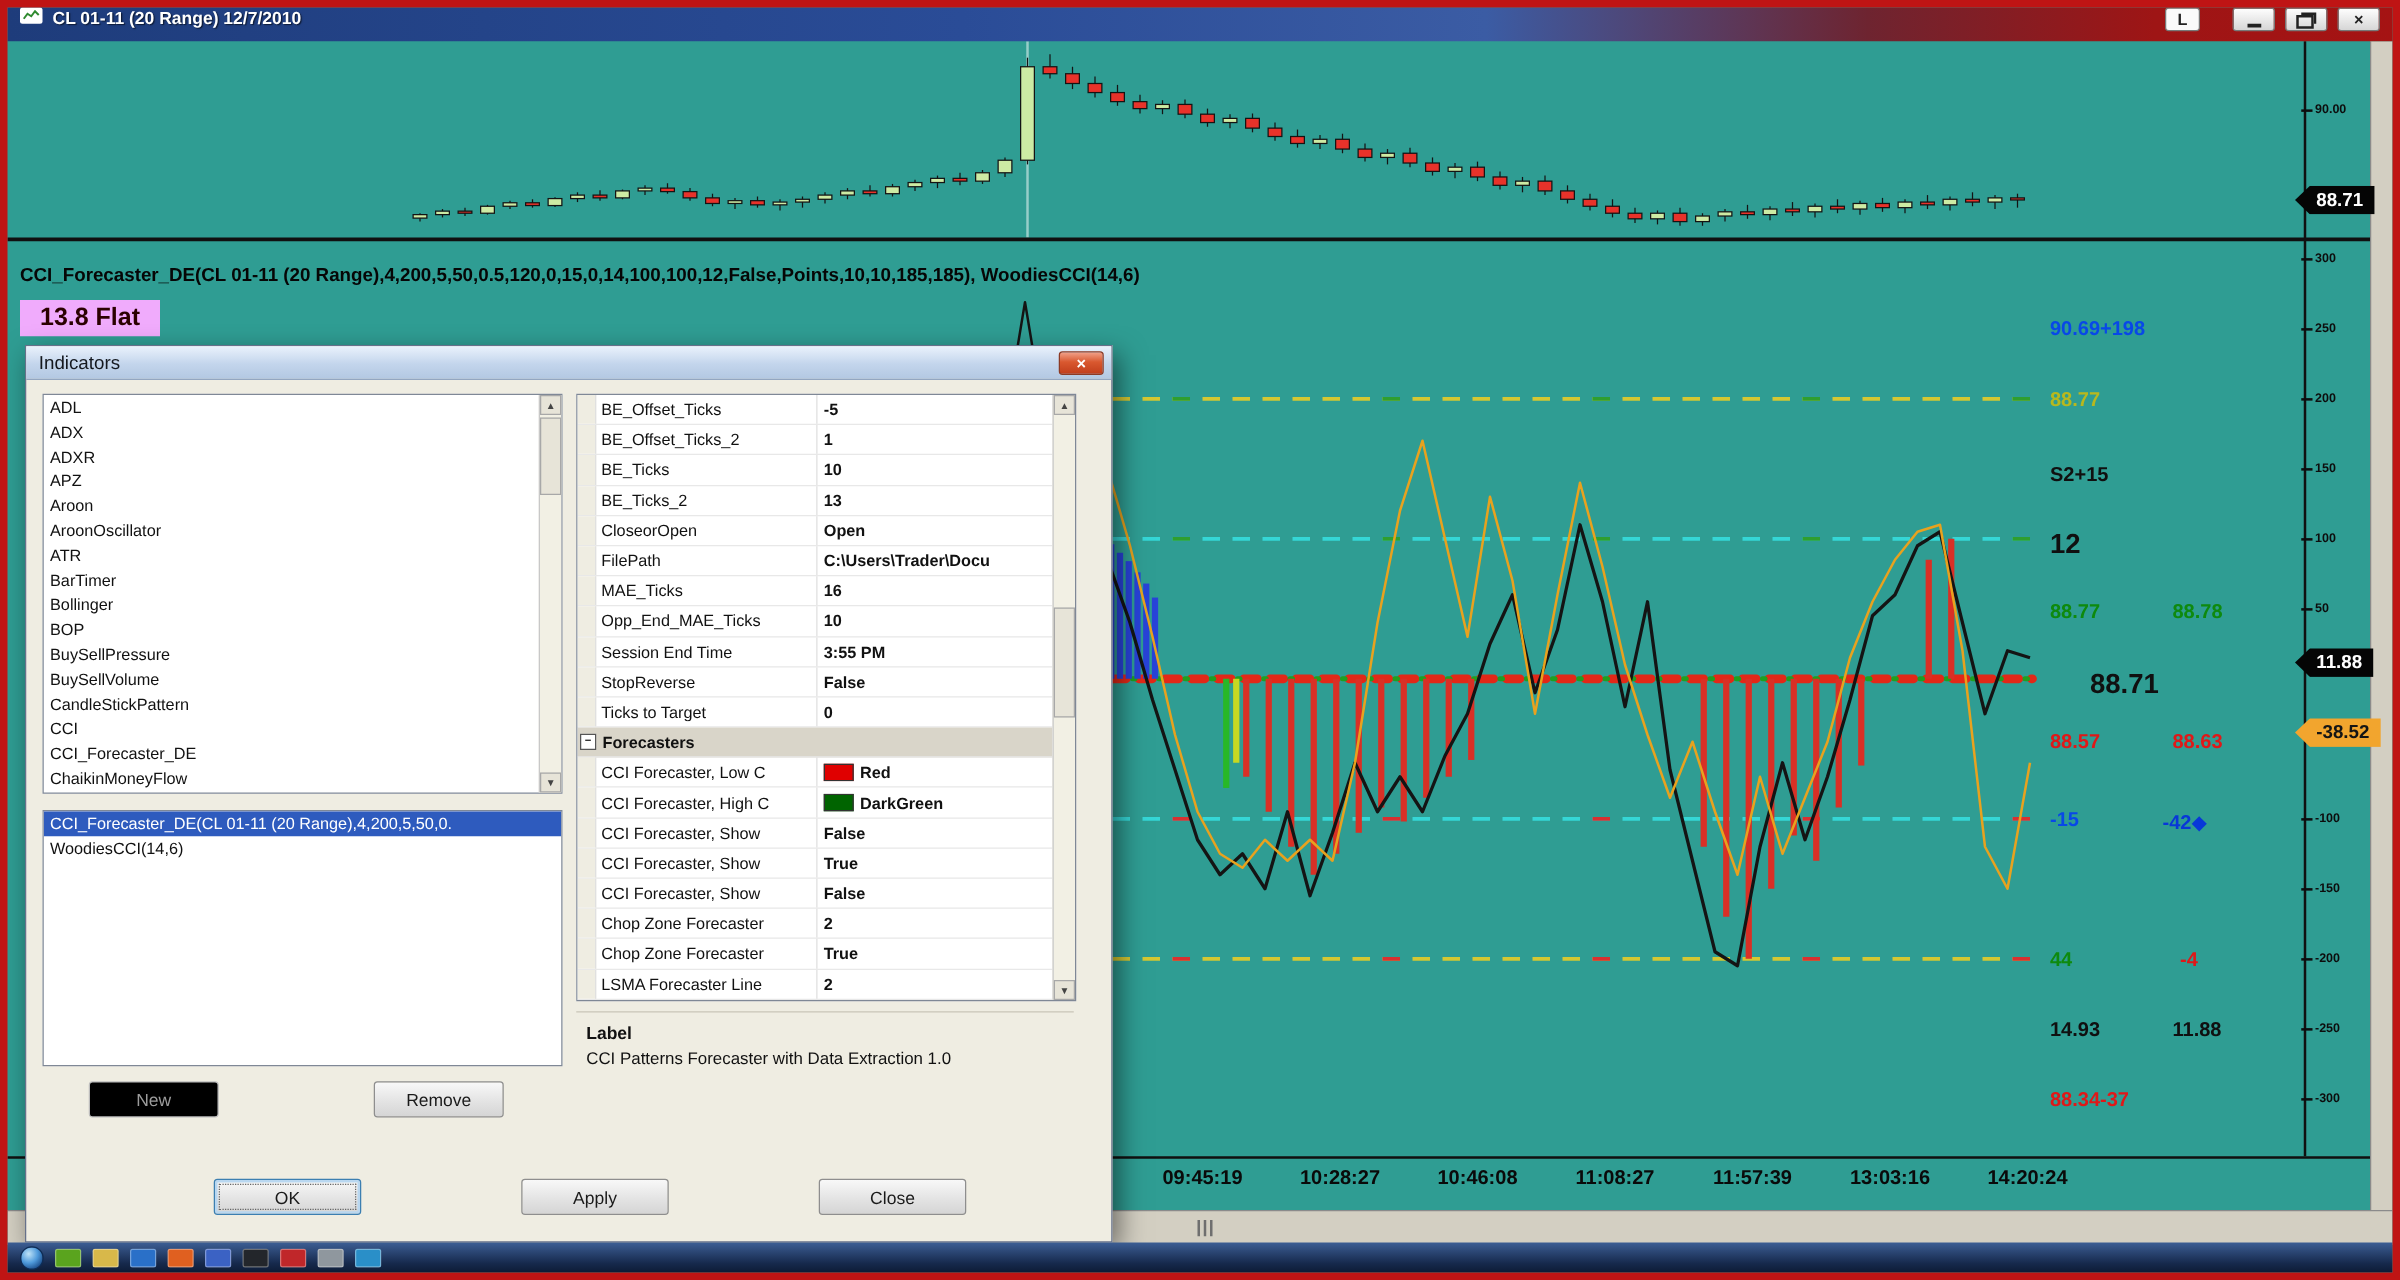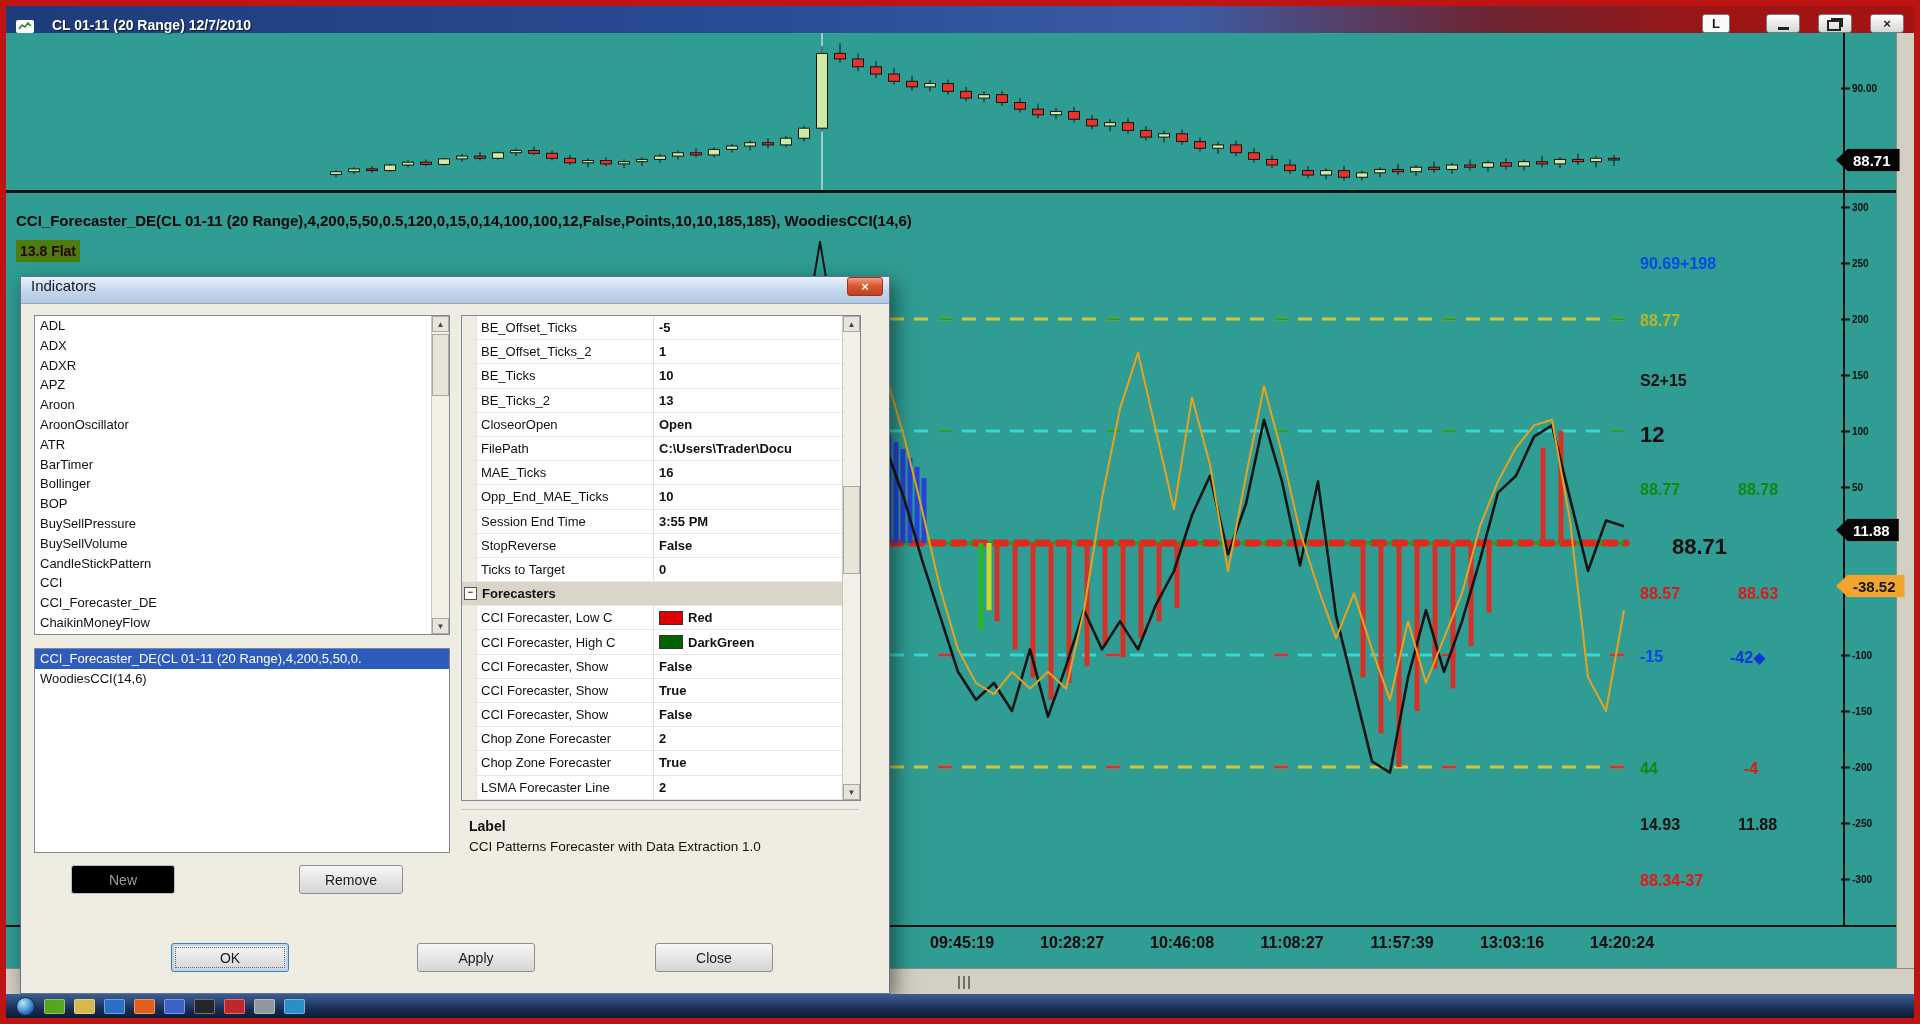--- a/index.html
+++ b/index.html
@@ -2,21 +2,21 @@
 <html><head>
 <meta charset="utf-8">
 <style>
   html,body{margin:0;padding:0}
   body{width:1920px;height:1024px;position:relative;overflow:hidden;background:#2F9D93;
        font-family:"Liberation Sans","DejaVu Sans",sans-serif;}
   .frame{position:absolute;inset:0;border:6px solid #BF1414;pointer-events:none;z-index:60}
 
   
   .titlebar{position:absolute;left:6px;top:6px;width:1908px;height:27px;box-sizing:border-box;
-    display:flex;align-items:flex-end;gap:18px;padding:0 10px;z-index:40;
+    display:flex;align-items:flex-start;gap:8px;padding:0 10px;z-index:40;
     background:linear-gradient(90deg,#1E3C7B 0%,#2A4C97 40%,#3B5CA4 62%,#6E2430 78%,#9E1515 90%,#A51313 100%);}
   .tb-title{color:#fff;font-size:14px;font-weight:bold;text-shadow:1px 1px 1px rgba(0,0,0,.6);white-space:nowrap}
   .tb-spacer{flex:1}
   .app-icon{width:18px;height:13px;background:#fff;border-radius:2px;display:flex;align-items:center;justify-content:center}
   .win-btn{width:34px;height:19px;border-radius:3px;border:1px solid #787878;cursor:pointer;
     background:linear-gradient(#FEFEFE,#D6D6D6);display:flex;align-items:center;justify-content:center;
     font-size:13px;color:#222;font-weight:bold;padding:0;box-sizing:border-box}
   .l-btn{width:28px;background:#FAFAFA;margin-right:18px}
   .gmin{width:11px;height:3px;background:#222;margin-top:9px}
   .gres{width:10px;height:7px;border:2px solid #222;box-shadow:3px -3px 0 -1px #222;margin-top:3px;margin-left:-3px}
@@ -28,43 +28,43 @@
   .alabel{position:absolute;left:1841px;transform:translateY(-50%);display:flex;align-items:center;
     font-weight:bold;font-size:10px;color:#0D0D0D;z-index:2;white-space:nowrap}
   .alabel .tick{width:9px;height:2px;background:#0D0D0D;margin-right:2px}
   .axis-badge{position:absolute;left:1836px;transform:translateY(-50%);font-size:15px;font-weight:bold;
     line-height:23px;padding:0 9px 0 17px;color:#fff;background:#050505;z-index:3;white-space:nowrap;
     clip-path:polygon(0 50%,12px 0,100% 0,100% 100%,12px 100%)}
   .badge-orange{background:#F2A52E;color:#151515}
   .vlabel{position:absolute;font-weight:bold;z-index:2;white-space:nowrap}
   .tlabel{position:absolute;top:934px;transform:translateX(-50%);font-size:16px;font-weight:bold;color:#0A0A0A;z-index:2}
   .header-label{position:absolute;left:16px;top:212px;font-size:15px;font-weight:bold;color:#060606;z-index:2;white-space:nowrap}
-  .flat-badge{position:absolute;left:16px;top:240px;background:#4d7c0f;color:#2B0000;font-weight:bold;
-    font-size:14px;padding:3px 4px;z-index:2}
+  .flat-badge{position:absolute;left:16px;top:240px;background:#f0abfc;color:#2B0000;font-weight:bold;
+    font-size:20px;padding:3px 16px;z-index:2}
 
   .scroll-band{position:absolute;left:6px;right:6px;top:968px;height:28px;background:#D3CFC2;
     border-top:1px solid #8B8B8B;z-index:2;box-sizing:border-box}
   .grip{position:absolute;left:952px;top:7px;display:flex;gap:3px}
   .grip span{width:2px;height:13px;background:#6F6F6F}
   .v-strip{position:absolute;left:1896px;top:33px;height:935px;width:18px;background:#D3CFC2;
     border-left:1px solid #8B8B8B;z-index:2;box-sizing:border-box}
 
   
   .taskbar{position:absolute;left:6px;right:6px;top:994px;height:24px;z-index:50;display:flex;align-items:center;
     gap:9px;padding:0 10px;background:linear-gradient(#3C5E94,#16294C 70%,#0D1B36)}
   .start-orb{width:17px;height:17px;border-radius:50%;border:1px solid #0E2C55;cursor:pointer;
     background:radial-gradient(circle at 35% 30%,#BFE3F7,#4F9ADB 45%,#1C4E8C 80%)}
   .tb-ico{width:21px;height:15px;border-radius:2px;border:1px solid rgba(255,255,255,.35);box-sizing:border-box}
 
   
   #dialog{position:absolute;left:20px;top:276px;width:868px;height:716px;background:#EFEDE2;
     border:1px solid #66718A;box-shadow:5px 7px 20px rgba(0,0,0,.5);z-index:30;font-size:13px;color:#111}
   .dlg-title{position:absolute;left:0;top:0;right:0;height:27px;box-sizing:border-box;cursor:default;
     background:linear-gradient(#EAF2FC,#C3D5EC 55%,#B3C8E2);border-bottom:1px solid #93A6C0;
-    display:flex;padding:0 6px 0 10px;font-size:15px;color:#14181F}
+    display:flex;align-items:center;padding:0 6px 0 10px;font-size:15px;color:#14181F}
   .dlg-close{margin-left:auto;width:36px;height:19px;border-radius:3px;border:1px solid #8C3A24;cursor:pointer;
     background:linear-gradient(#F0A088,#D9582F 45%,#C13E1C);color:#fff;font-size:13px;font-weight:bold;
     display:flex;align-items:center;justify-content:center;padding:0}
   .listbox{position:absolute;background:#fff;border:1px solid #7F8896}
   #ind-list{left:13px;top:38px;width:414px;height:318px}
   #sel-list{left:13px;top:371px;width:414px;height:203px}
   .lb-items{position:absolute;top:0;left:0;right:18px;bottom:0;overflow:hidden}
   #sel-list .lb-items{right:0}
   .li{height:19.8px;line-height:19.8px;padding:0 5px;white-space:nowrap;overflow:hidden;font-size:13px;cursor:default}
   .li.sel{background:#2E5BBE;color:#fff}

